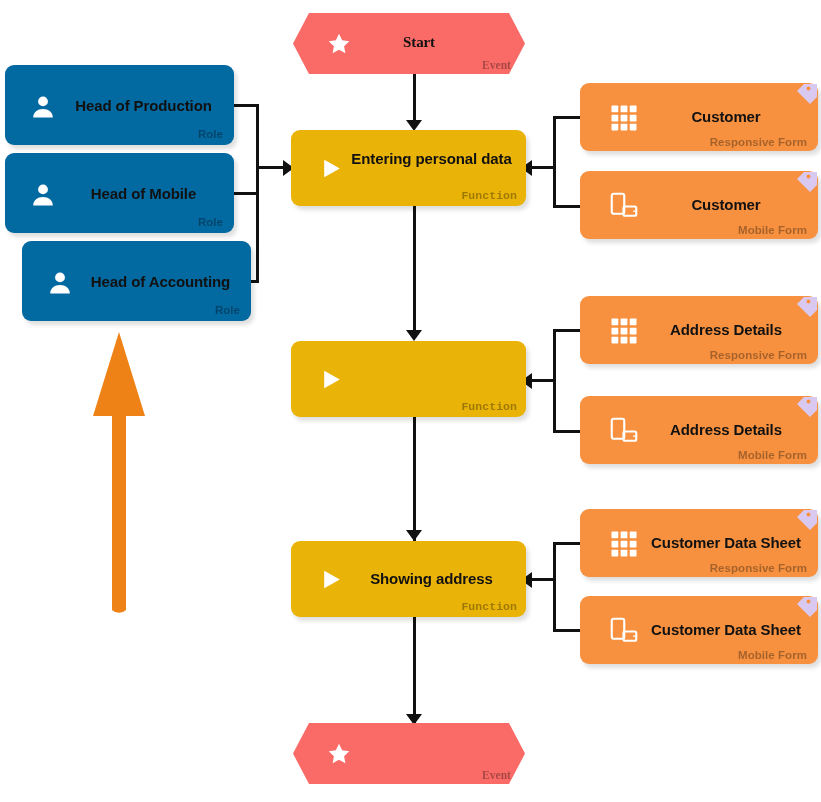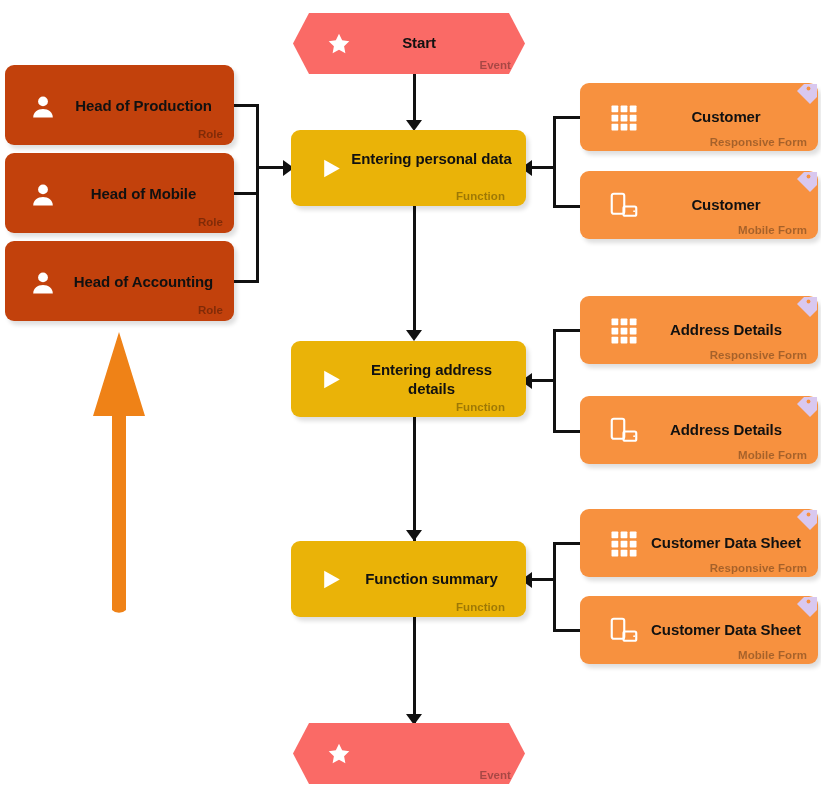--- a/index.html
+++ b/index.html
@@ -23,46 +23,47 @@
     color:rgba(0,0,0,0.30);
     letter-spacing:0.05px;
   }
 
   
   .event{
     width:232px;height:61px;
     background:#fa6a66;
     clip-path:polygon(0% 50%, 6.9% 0%, 93.1% 0%, 100% 50%, 93.1% 100%, 6.9% 100%);
     filter:drop-shadow(2px 3px 2px rgba(0,0,0,0.18));
+    font-family:Liberation Serif, serif;
   }
   .event .title{top:20px;left:40px;right:20px;}
   .event .type{right:14px;bottom:3px;color:rgba(0,0,0,0.33);}
   .event .ico{position:absolute;left:33px;top:18px;width:26px;height:26px;}
 
   
   .role{
     width:229px;height:80px;
-    background:#c2410c;
+    background:#0369a1;
     border-radius:9px;
     box-shadow:3px 4px 4px rgba(0,0,0,0.13);
   }
   .role .title{top:31px;left:56px;right:8px;text-align:center;}
   .role .type{color:rgba(0,0,0,0.34);bottom:5px;right:11px;}
   .role .ico{position:absolute;left:24px;top:28px;width:28px;height:28px;}
 
   
   .func{
     width:235px;height:76px;
     background:#eab308;
     border-radius:9px;
     box-shadow:3px 4px 4px rgba(0,0,0,0.13);
   }
   .func .title{top:19px;left:56px;right:10px;}
   .func .title.one-line{top:28px;}
-  .func .type{color:rgba(0,0,0,0.33);bottom:4px;right:21px;}
+  .func .type{color:rgba(0,0,0,0.33);bottom:4px;right:9px;font-family:Liberation Mono, monospace;}
   .func .ico{position:absolute;left:28px;top:26px;width:25px;height:25px;}
 
   
   .form{
     width:238px;height:68px;
     background:#f7913f;
     border-radius:9px;
     box-shadow:3px 4px 4px rgba(0,0,0,0.13);
     overflow:visible;
   }
@@ -167,21 +168,21 @@
     <span class="ico">
       <svg viewBox="0 0 24 24" width="28" height="28">
         <circle cx="12" cy="7.2" r="4.2" fill="#ffffff"></circle>
         <path fill="#ffffff" d="M3.6 21c0-4.3 3.8-7.2 8.4-7.2s8.4 2.9 8.4 7.2z"></path>
       </svg>
     </span>
     <div class="title">Head of Mobile</div>
     <div class="type">Role</div>
   </div>
 
-  <div class="node role" style="left:5px;top:241px;">
+  <div class="node role" style="left:22px;top:241px;">
     <span class="ico">
       <svg viewBox="0 0 24 24" width="28" height="28">
         <circle cx="12" cy="7.2" r="4.2" fill="#ffffff"></circle>
         <path fill="#ffffff" d="M3.6 21c0-4.3 3.8-7.2 8.4-7.2s8.4 2.9 8.4 7.2z"></path>
       </svg>
     </span>
     <div class="title">Head of Accounting</div>
     <div class="type">Role</div>
   </div>
 
@@ -194,31 +195,30 @@
     <div class="title">Entering personal data</div>
     <div class="type">Function</div>
   </div>
 
   <div class="node func" style="left:291px;top:341px;">
     <span class="ico">
       <svg viewBox="0 0 24 24" width="25" height="25">
           <path fill="#ffffff" d="M5 3.5 L20 12 L5 20.5 Z"></path>
         </svg>
     </span>
-    <div class="title">Entering address details</div>
     <div class="type">Function</div>
   </div>
 
   <div class="node func" style="left:291px;top:541px;">
     <span class="ico">
       <svg viewBox="0 0 24 24" width="25" height="25">
           <path fill="#ffffff" d="M5 3.5 L20 12 L5 20.5 Z"></path>
         </svg>
     </span>
-    <div class="title one-line">Function summary</div>
+    <div class="title one-line">Showing address</div>
     <div class="type">Function</div>
   </div>
 
   <div class="node form" style="left:580px;top:83px;">
     <span class="ico">
       <svg viewBox="0 0 24 24" width="30" height="30">
         <g fill="#ffffff">
           <rect x="2" y="2" width="5.4" height="5.4" rx="0.6"></rect>
           <rect x="9.3" y="2" width="5.4" height="5.4" rx="0.6"></rect>
           <rect x="16.6" y="2" width="5.4" height="5.4" rx="0.6"></rect>

